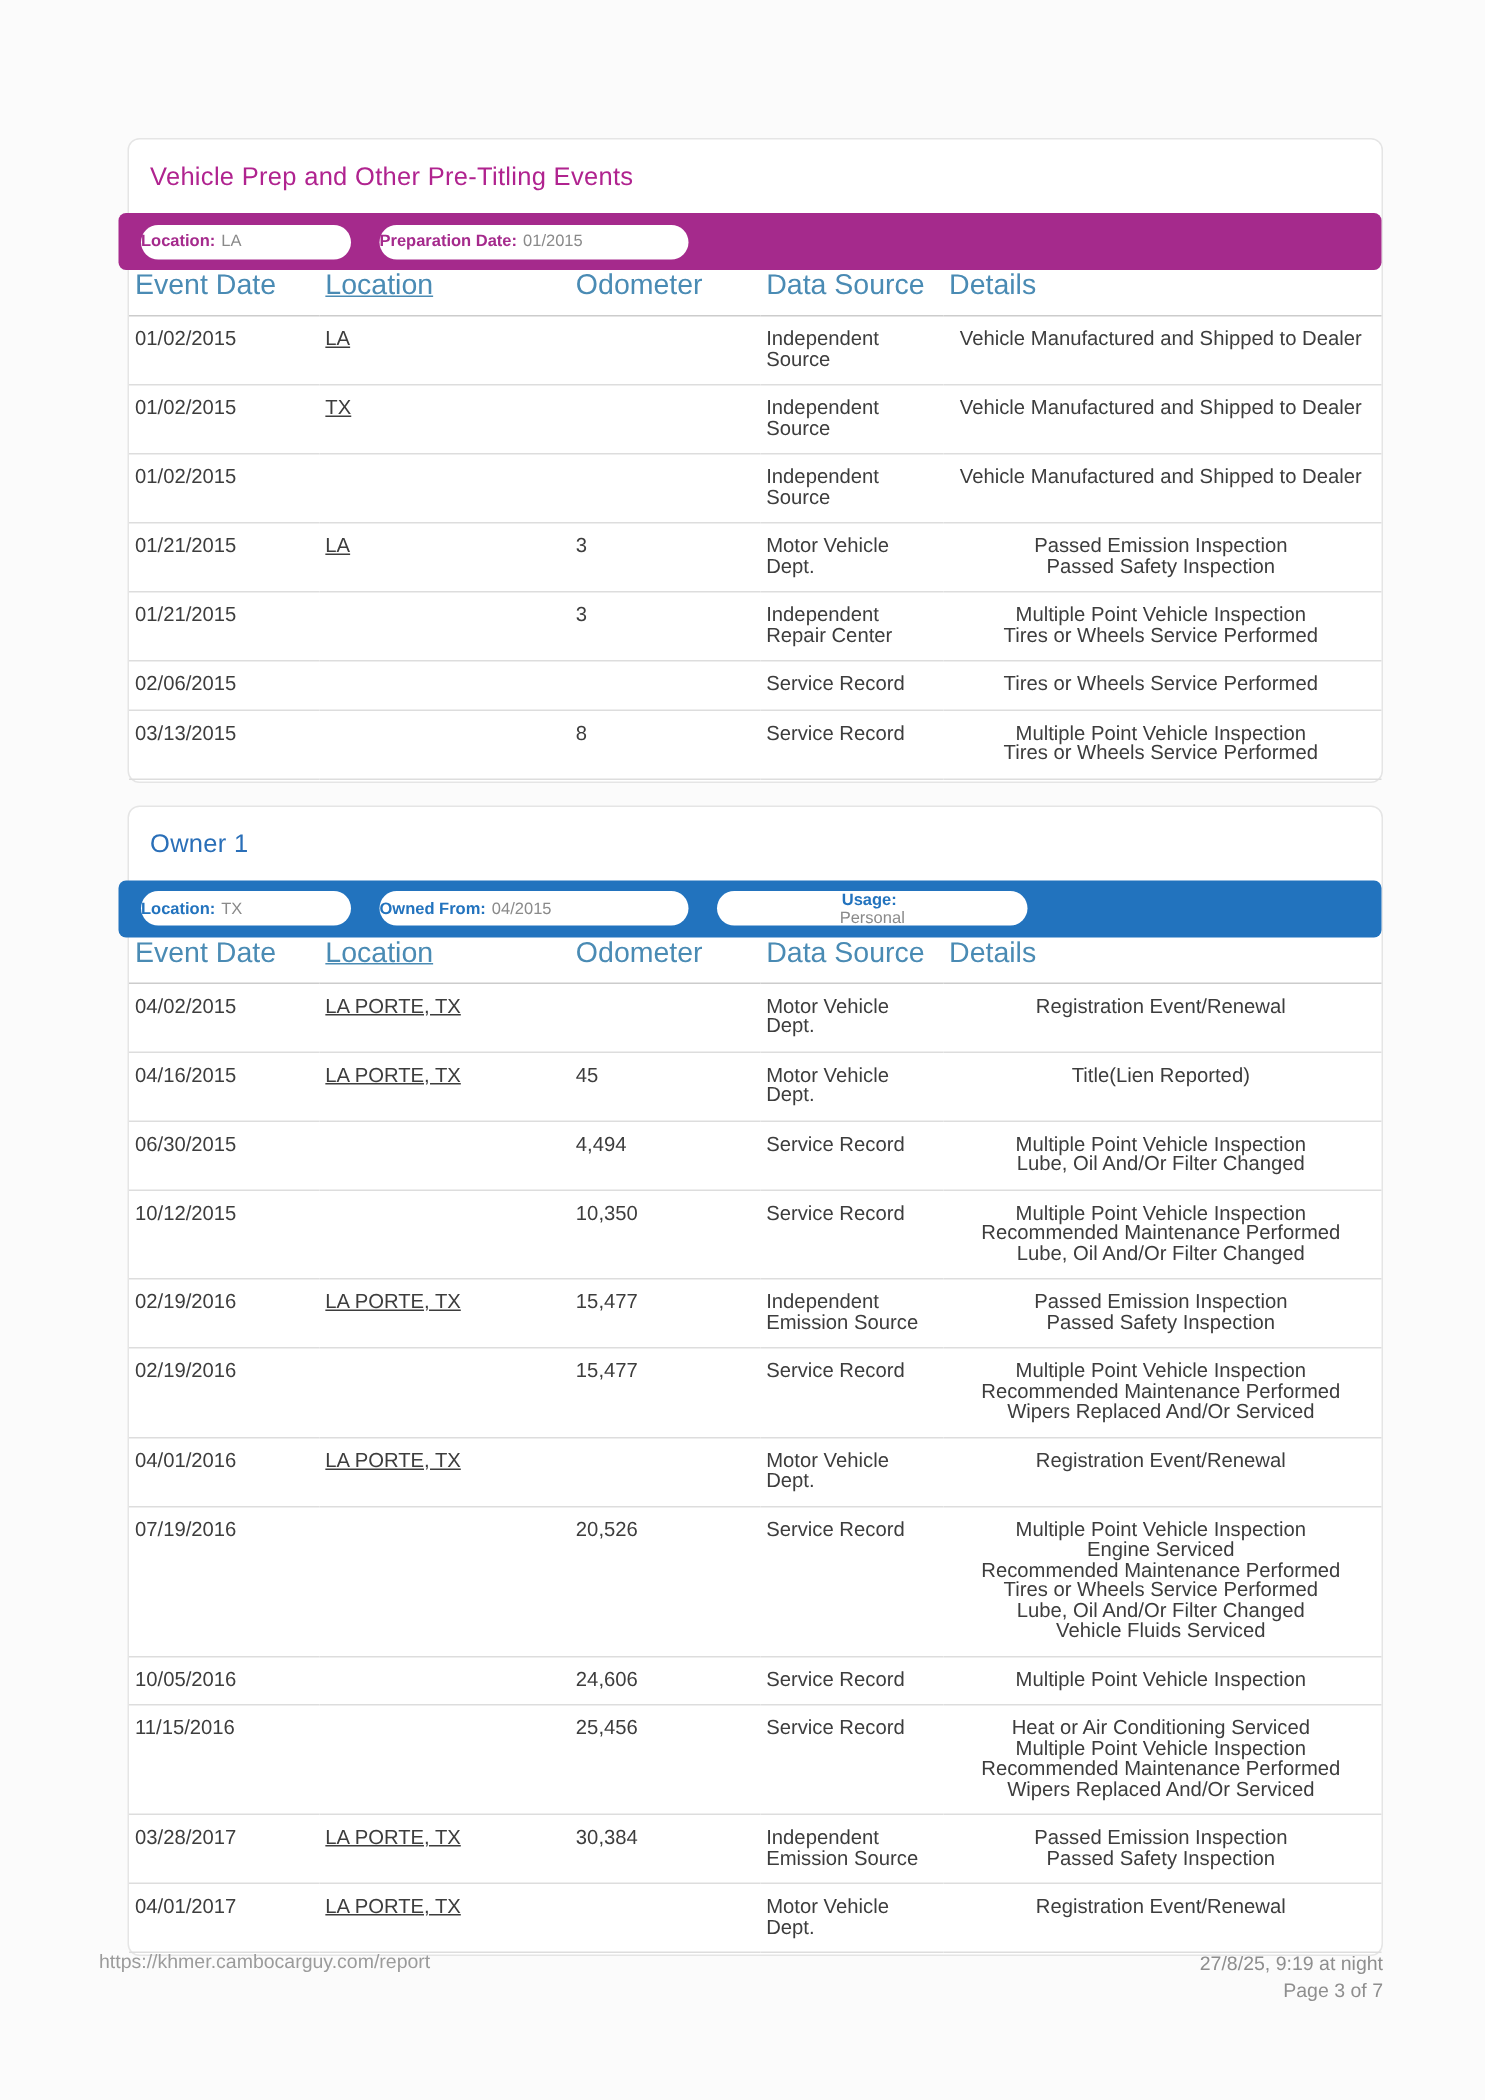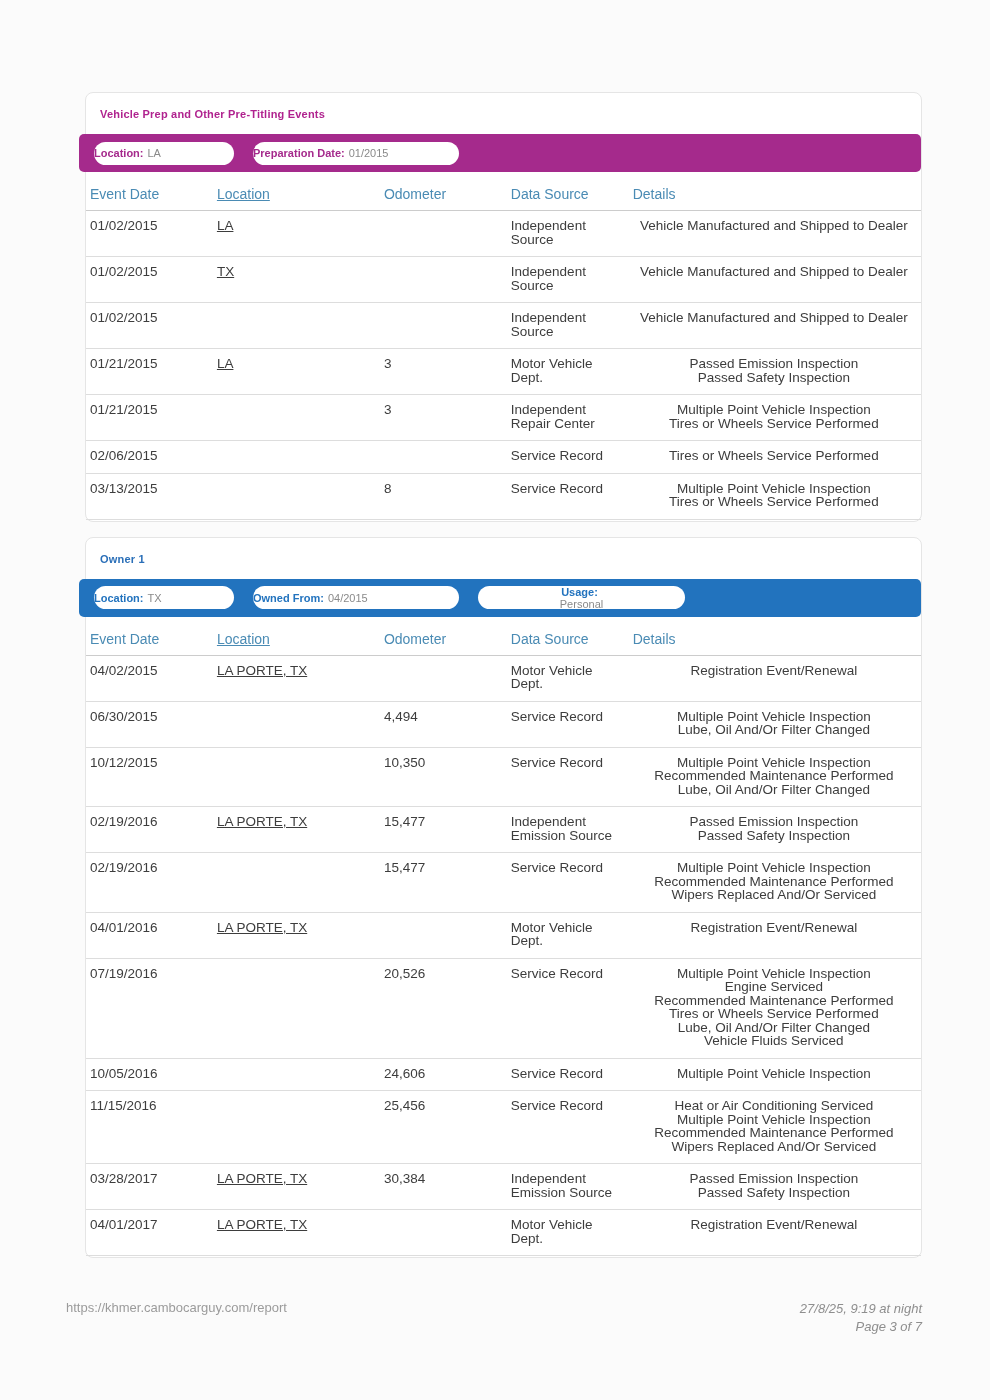--- a/index.html
+++ b/index.html
@@ -19,22 +19,22 @@
   .section-card {
     background: #ffffff;
     border: 1px solid #e5e5e5;
     border-radius: 8px;
     margin-bottom: 15px;
     overflow: visible;
   }
   .section-card.magenta { --accent: #a52a8c; --title: #b0238f; }
   .section-card.blue    { --accent: #2273be; --title: #2a6fb8; }
   .section-title {
-    font-size: 11px;
-    font-weight: bold;
+    font-size: 17px;
+    font-weight: normal;
     color: var(--title);
     padding: 15px 14px 14px 14px;
     letter-spacing: 0.2px;
   }
   .band {
     background: var(--accent);
     height: 38px;
     border-radius: 5px;
     display: flex;
     align-items: center;
@@ -58,24 +58,24 @@
   .pill:nth-child(3) { width: 207px; flex-direction: column; }
   .pill-label { font-weight: bold; color: var(--accent); margin-right: 4px; }
   .pill-value { color: #8a8a8a; }
   table {
     width: 100%;
     border-collapse: collapse;
     table-layout: fixed;
   }
   thead th {
     text-align: left;
-    font-size: 14px;
+    font-size: 19px;
     font-weight: 400;
     color: #4a8bb4;
-    padding: 14px 4px 8px 4px;
+    padding: 0 4px 8px 4px;
     border-bottom: 1px solid #cccccc;
   }
   th:nth-child(1), td:nth-child(1) { width: 15.2%; }
   th:nth-child(2), td:nth-child(2) { width: 20%; text-decoration: underline;   }
   th:nth-child(3), td:nth-child(3) { width: 15.2%; }
   th:nth-child(4), td:nth-child(4) { width: 14.6%; }
   th:nth-child(5), td:nth-child(5) { width: auto;  }
   tbody td {
     font-size: 13.5px;
     color: #3d3d3d;
@@ -90,21 +90,21 @@
     position: absolute;
     left: 66px;
     right: 68px;
     top: 1300px;
     display: flex;
     justify-content: space-between;
     align-items: flex-start;
     font-size: 13px;
     color: #9b9b9b;
   }
-  .footer-right { text-align: right; color: #8e8e8e; line-height: 18px; font-style: italic; }
+  .footer-right { text-align: right; color: #8e8e8e; line-height: 18px; }
 </style>
 </head>
 <body>
 
 <div class="content">
   <div id="sections">
   <div class="section-card magenta">
     <div class="section-title">Vehicle Prep and Other Pre-Titling Events</div>
     <div class="band">
           <div class="pill">
@@ -225,20 +225,29 @@
             </tr>
       </thead>
       <tbody>
             <tr>
               <td>04/02/2015</td>
               <td>LA PORTE, TX</td>
               <td></td>
               <td>Motor Vehicle Dept.</td>
               <td>
                 <div>Registration Event/Renewal</div>
+              </td>
+            </tr>
+            <tr>
+              <td>04/16/2015</td>
+              <td>LA PORTE, TX</td>
+              <td>45</td>
+              <td>Motor Vehicle Dept.</td>
+              <td>
+                <div>Title(Lien Reported)</div>
               </td>
             </tr>
             <tr>
               <td>06/30/2015</td>
               <td></td>
               <td>4,494</td>
               <td>Service Record</td>
               <td>
                 <div>Multiple Point Vehicle Inspection</div>
                 <div>Lube, Oil And/Or Filter Changed</div>

